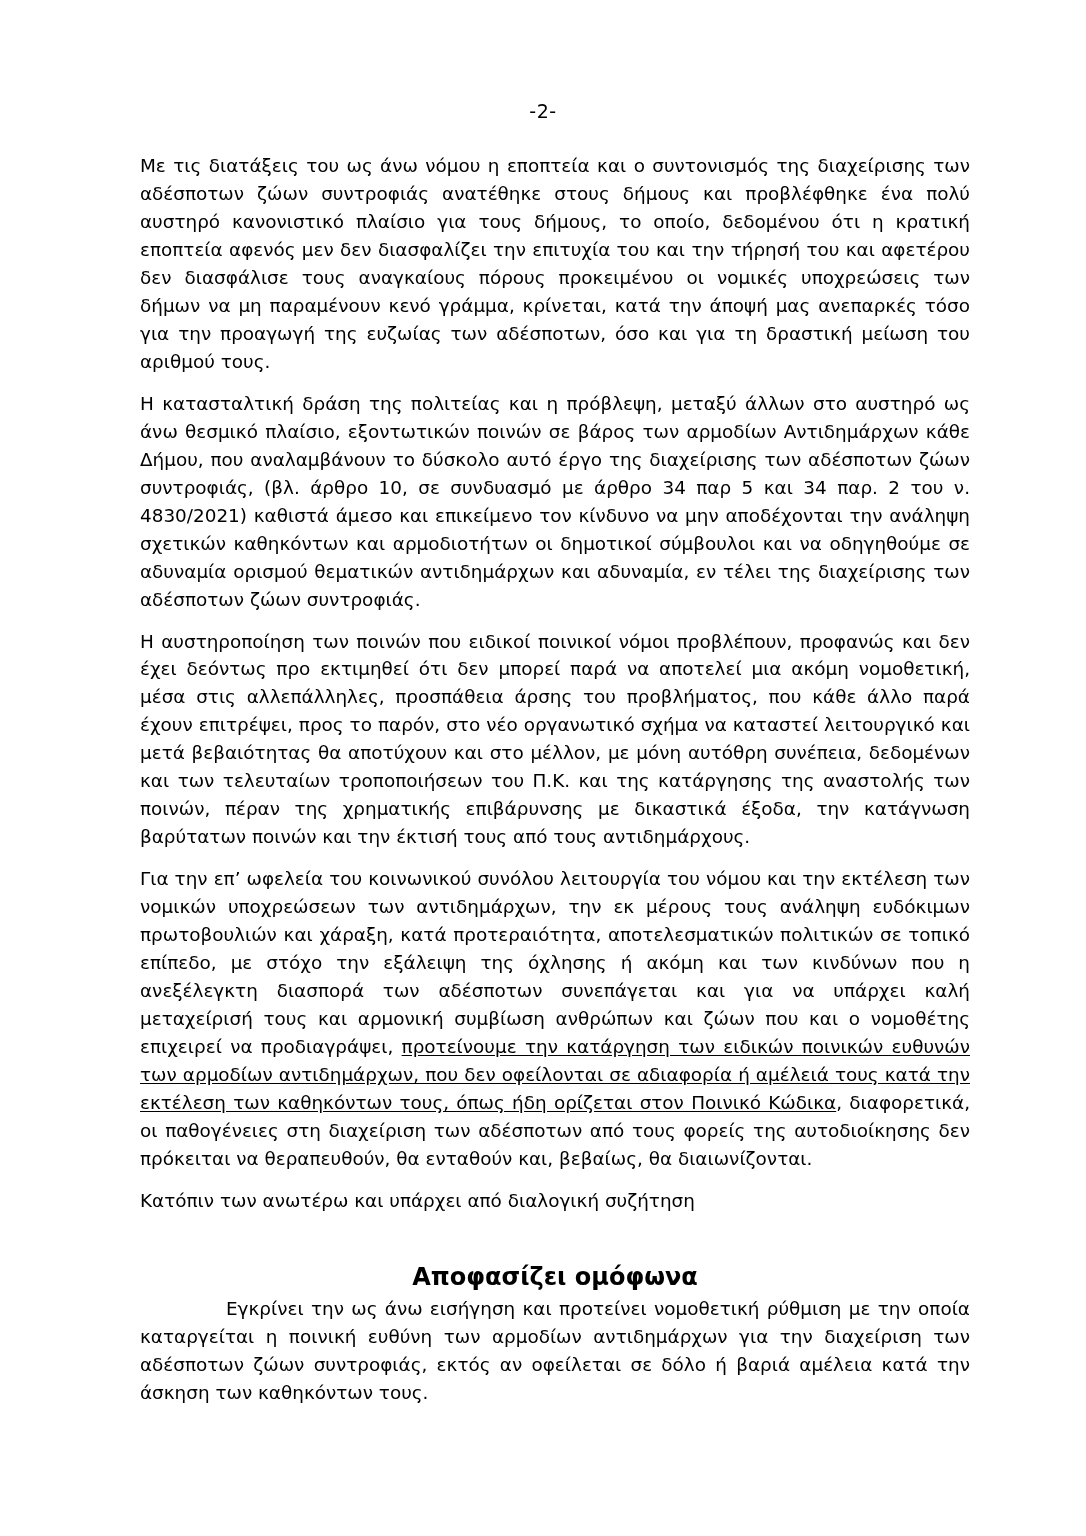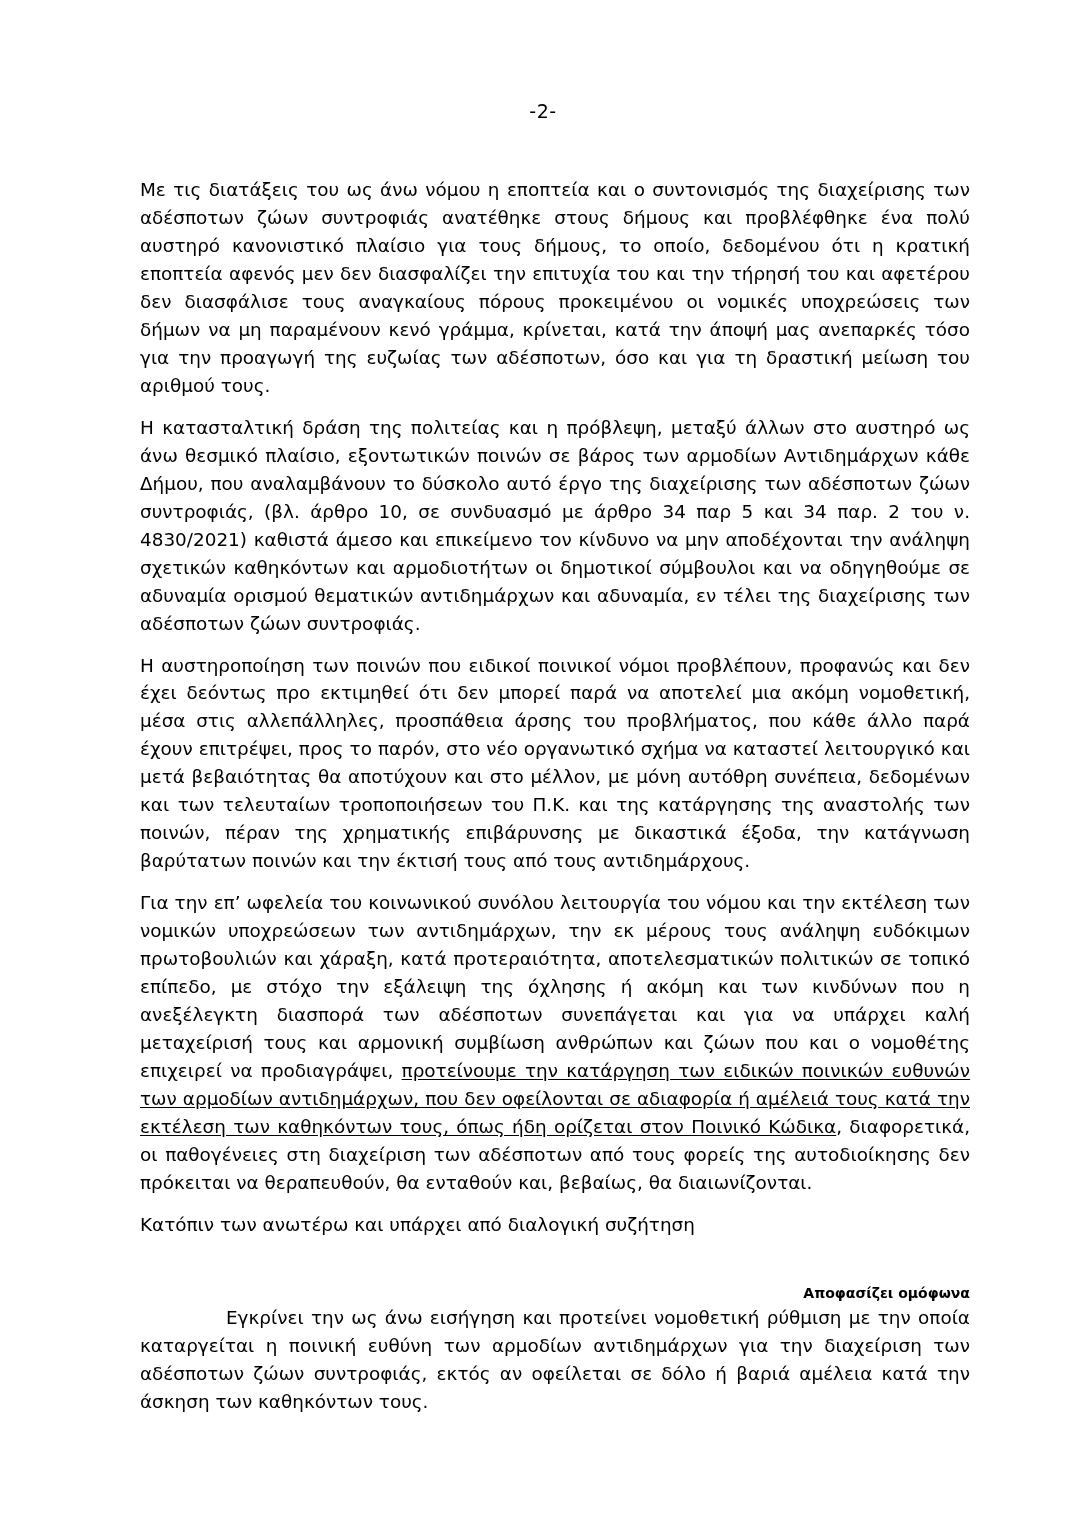--- a/index.html
+++ b/index.html
@@ -27,43 +27,43 @@
     position: absolute;
     top: 100px;
     left: 0;
     width: 1086px;
     text-align: center;
     font-size: 19px;
     letter-spacing: 0.5px;
   }
   .content {
     position: absolute;
-    top: 176px;
+    top: 152px;
     left: 140px;
     width: 830px;
   }
   p.para {
     margin: 0 0 14px 0;
     font-size: 18.4px;
     line-height: 1.52;
     text-align: justify;
     text-justify: inter-word;
     hyphens: none;
   }
   p.para:last-child {
     margin-bottom: 3px;
   }
   .underline {
     text-decoration: underline;
     text-underline-offset: 2px;
   }
   .heading-center {
     margin: 44px 0 0 0;
-    text-align: right;
-    font-size: 14px;
+    text-align: center;
+    font-size: 24px;
     font-weight: bold;
     line-height: 1.5;
   }
   .para-indent {
     margin-top: 46px;
     text-indent: 86px;
   }
 </style>
 </head>
 <body>

